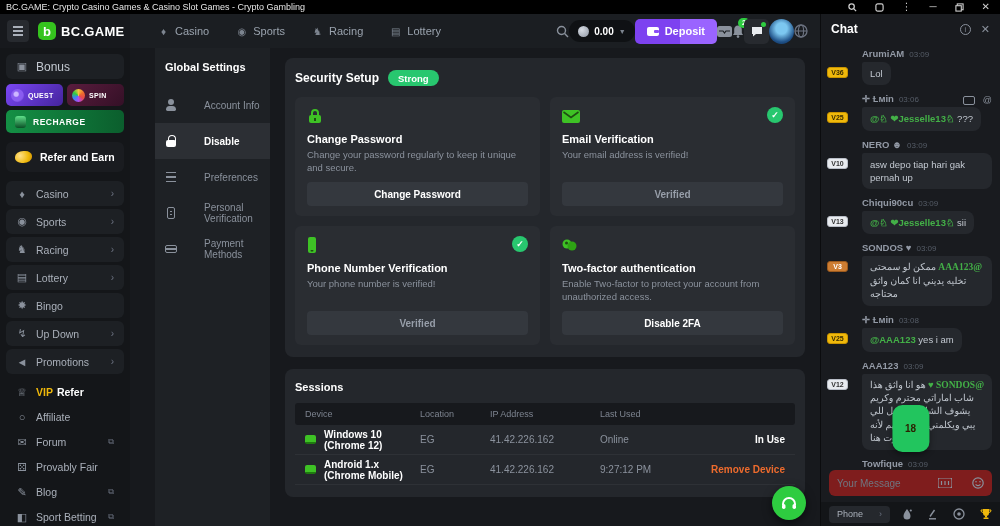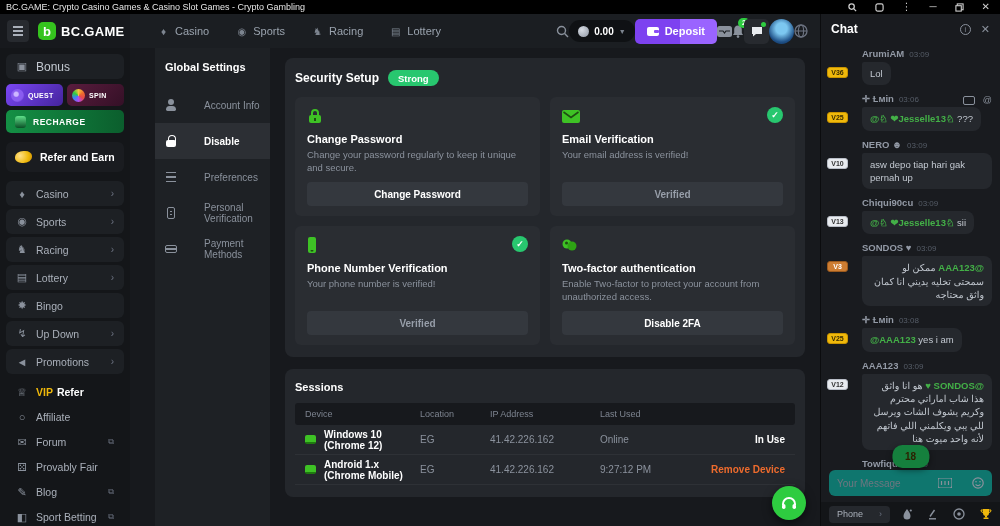--- a/index.html
+++ b/index.html
@@ -124,27 +124,27 @@
 .av{width:26px;height:26px;border-radius:50%}
 .vbadge{position:absolute;left:-2px;top:19px;min-width:21px;height:11px;border-radius:3px;font-size:7px;font-weight:bold;display:flex;align-items:center;justify-content:center;padding:0 2px}
 .vbadge.gold{background:#f0b90b;color:#3a2c00;border:1px solid #c99400}
 .vbadge.silver{background:#e8ebef;color:#333;border:1px solid #b9bec7}
 .vbadge.bronze{background:#cd7d32;color:#fff;border:1px solid #9c5a1d}
 .msg-body{flex:1;min-width:0}
 .msg-meta{display:flex;align-items:baseline;gap:5px;margin-bottom:3px}
 .uname{color:#939aa6;font-size:9.5px;font-weight:bold;white-space:nowrap;overflow:hidden;text-overflow:ellipsis;max-width:102px}
 .mtime{color:#565d68;font-size:8px;flex:none}
 .bubble{background:#25282d;border-radius:2px 8px 8px 8px;padding:5px 8px;color:#c3c9d1;font-size:9.5px;line-height:1.4;display:inline-block;max-width:100%}
-.bubble.rtl{direction:rtl;text-align:right;font-family:Liberation Sans, sans-serif}
+.bubble.rtl{direction:rtl;text-align:left;font-family:Liberation Serif, serif}
 .mention{color:#43b047;font-weight:bold}
 .msg-actions{position:absolute;right:0;top:2px;display:none;gap:8px;align-items:center;color:#8a919c;font-size:9px}
 .msg.has-actions .msg-actions{display:flex}
 .tip-ic{width:12px;height:9px;border:1px solid #8a919c;border-radius:2px}
-.pill-18{position:absolute;left:50%;transform:translateX(-50%);bottom:58px;background:#15803d;color:#2c2100;font-weight:bold;font-size:10px;border-radius:10px;padding:6px 13px;box-shadow:0 2px 6px rgba(0,0,0,.45);z-index:3}
-.chat-input{margin:0 8px 6px;height:26px;background:#0f766e;border-radius:6px;display:flex;align-items:center;padding:0 8px;gap:20px;flex:none;z-index:2}
+.pill-18{position:absolute;left:50%;transform:translateX(-50%);bottom:74px;background:#22c55e;color:#2c2100;font-weight:bold;font-size:10px;border-radius:10px;padding:18px 13px;box-shadow:0 2px 6px rgba(0,0,0,.45);z-index:3}
+.chat-input{margin:0 8px 6px;height:26px;background:#7f1d1d;border-radius:6px;display:flex;align-items:center;padding:0 8px;gap:20px;flex:none;z-index:2}
 .chat-input input{flex:1;min-width:0;background:transparent;border:none;outline:none;color:#c3c9d1;font-size:10px;font-family:inherit}
 .chat-input input::placeholder{color:#6f7680}
 .chat-foot{height:24px;background:#131518;display:flex;align-items:center;padding:0 8px;flex:none}
 .room-pill{height:17px;background:#25282d;border-radius:4px;display:flex;align-items:center;gap:16px;padding:0 8px;color:#aab0ba;font-size:9px}
 .room-chev{color:#6b7280;font-size:9px}
 .foot-ics{margin-left:auto;display:flex;gap:15px;align-items:center}
 </style>
 </head>
 <body>
 

